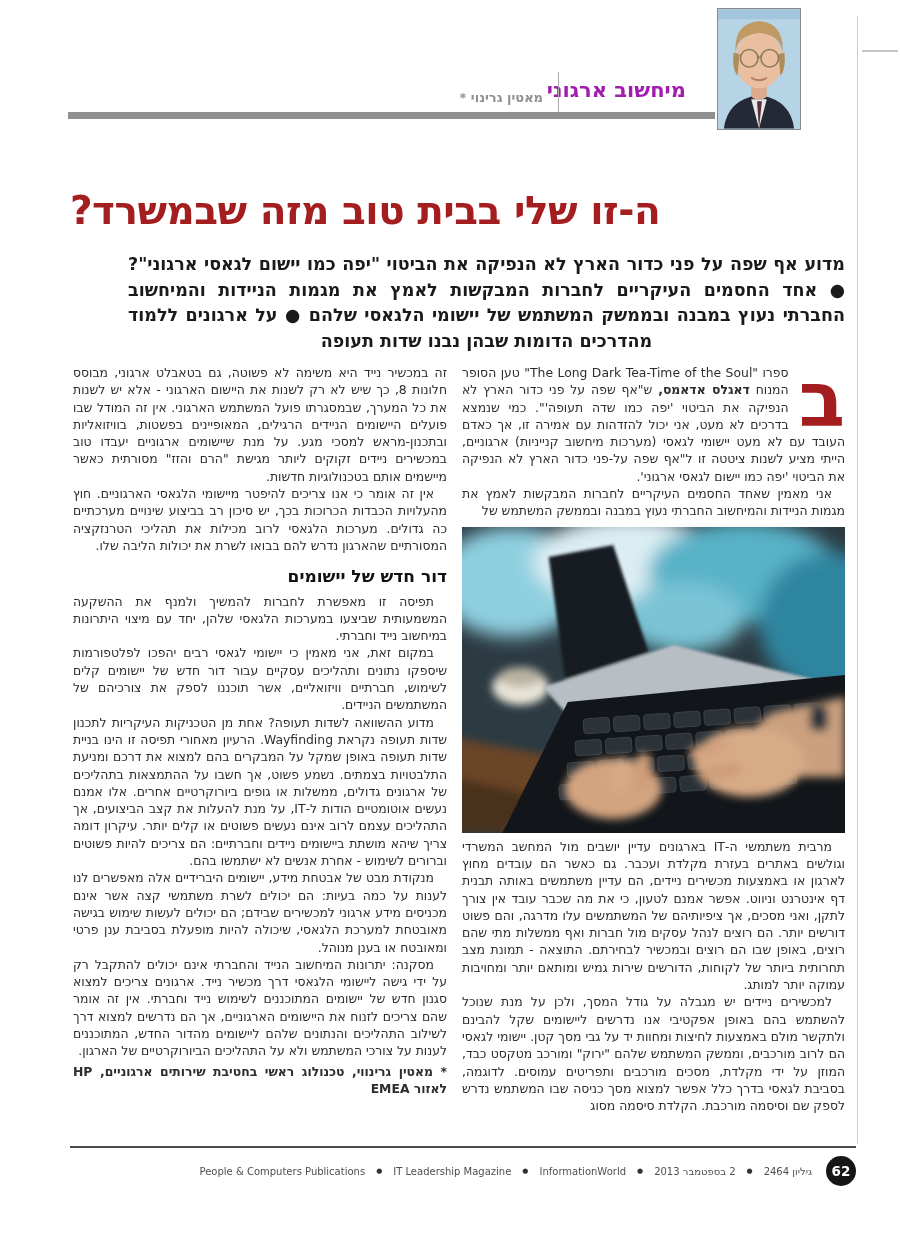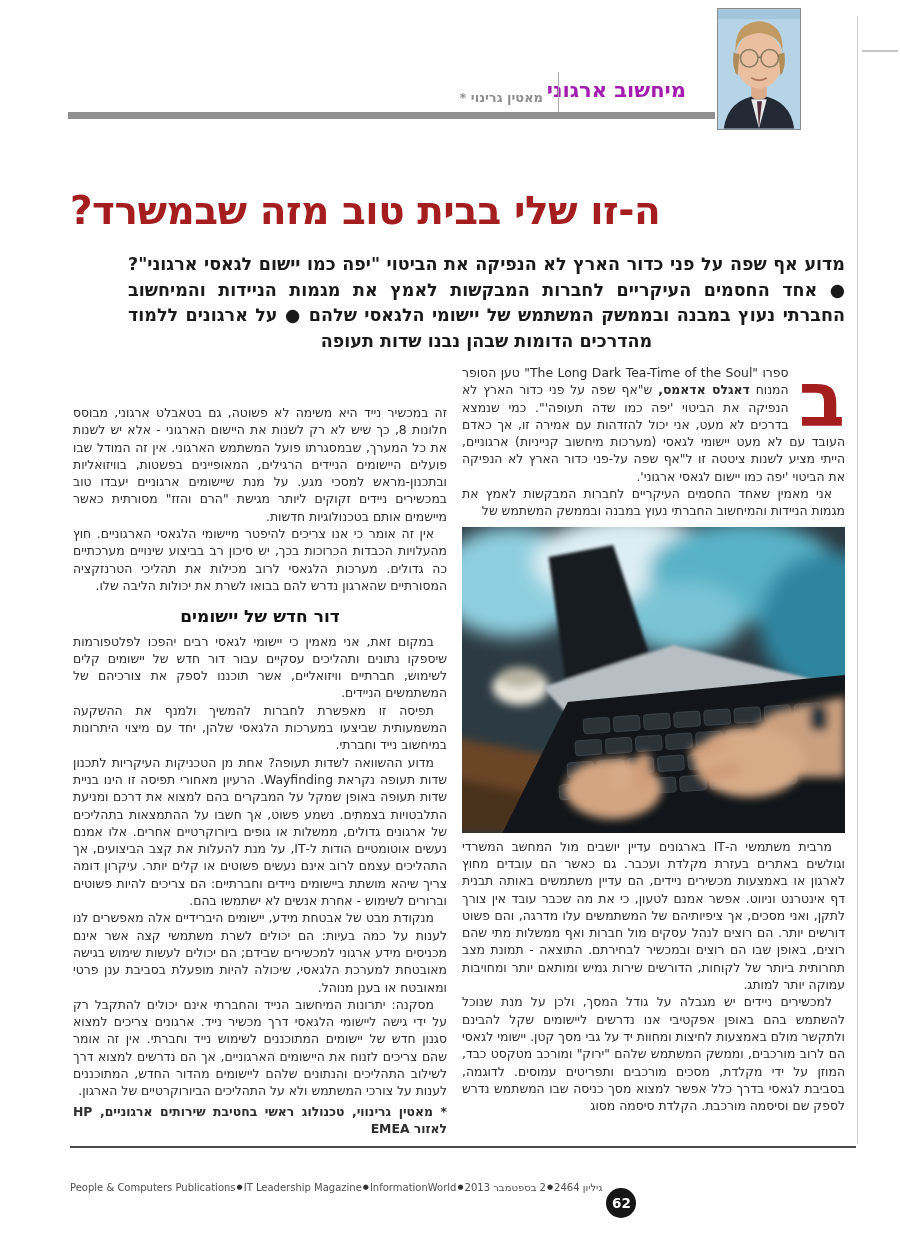--- a/index.html
+++ b/index.html
@@ -21,39 +21,39 @@
   .right-rule { position:absolute; left:857px; top:16px; width:1px; height:1128px; background:#d0d0d0; }
   
   .headline { position:absolute; right:55px; left:70px; top:188px; text-align:left;
     font-size:39px; font-weight:bold; color:#a51e1f; letter-spacing:-0.5px; }
   .subhead { position:absolute; right:55px; left:128px; top:252px; font-size:17.5px; font-weight:bold;
     color:#1a1a1a; line-height:25.5px; text-align:justify; text-align-last:center; }
   
   .columns { position:absolute; right:55px; left:73px; top:364px; display:flex; gap:15px; }
   .col { text-align:justify; font-size:12.4px; line-height:17.3px; color:#2d2d2d; }
   .col-right { width:383px; }
-  .col-left { width:374px;margin-top:40px; }
+  .col-left { width:374px; }
   .p { margin:0; }
   .indent { text-indent:13px; }
   .dropcap { float:right; font-size:76px; line-height:60px; font-weight:bold; color:#a51e1f;
     margin:6px 0 0 10px; }
   .photo { width:100%; height:306px; margin:7px 0 5px; overflow:hidden; background:#2c3a42; }
   .photo svg { display:block; width:100%; height:100%; }
-  .subheading { margin:14px 0 7px; font-size:17px; font-weight:bold; color:#111; text-align:center; }
+  .subheading { margin:14px 0 7px; font-size:17px; font-weight:bold; color:#111; text-align:right; }
   .footnote { font-weight:bold; margin-top:3px; }
   
   .footer-rule { position:absolute; left:70px; top:1146px; width:786px; height:2px; background:#4a4a4a; }
   .footer { position:absolute; left:70px; top:1156px; width:786px; direction:ltr;
-    display:flex; align-items:center; gap:1px;
+    display:flex; justify-content:flex-end; align-items:center; gap:11px;
     font-size:10px; color:#4f4f4f; }
   .footer .dot { font-size:7px; color:#333; }
   .heb { direction:rtl; unicode-bidi:embed; }
   .page-circle { width:30px; height:30px; border-radius:50%; background:#161616; color:#fff;
     font-size:13.5px; font-weight:bold; display:flex; align-items:center; justify-content:center;
-    margin-left:3px;margin-top:32px; }
+    margin-left:3px; }
 </style>
 </head>
 <body>
 
 <div class="page">
 
   <div class="top-mark"></div>
   <div class="right-rule"></div>
 
   <div class="author-photo">
@@ -153,22 +153,22 @@
       </div>
 
       <p class="p indent">מרבית משתמשי ה-IT בארגונים עדיין יושבים מול המחשב המשרדי וגולשים באתרים בעזרת מקלדת ועכבר. גם כאשר הם עובדים מחוץ לארגון או באמצעות מכשירים ניידים, הם עדיין משתמשים באותה תבנית דף אינטרנט וניווט. אפשר אמנם לטעון, כי את מה שכבר עובד אין צורך לתקן, ואני מסכים, אך ציפיותיהם של המשתמשים עלו מדרגה, והם פשוט דורשים יותר. הם רוצים לנהל עסקים מול חברות ואף ממשלות מתי שהם רוצים, באופן שבו הם רוצים ובמכשיר לבחירתם. התוצאה - תמונת מצב תחרותית ביותר של לקוחות, הדורשים שירות גמיש ומותאם יותר ומחויבות עמוקה יותר למותג.</p>
       <p class="p indent">למכשירים ניידים יש מגבלה על גודל המסך, ולכן על מנת שנוכל להשתמש בהם באופן אפקטיבי אנו נדרשים ליישומים שקל להבינם ולתקשר מולם באמצעות לחיצות ומחוות יד על גבי מסך קטן. יישומי לגאסי הם לרוב מורכבים, וממשק המשתמש שלהם "ירוק" ומורכב מטקסט כבד, המוזן על ידי מקלדת, מסכים מורכבים ותפריטים עמוסים. לדוגמה, בסביבת לגאסי בדרך כלל אפשר למצוא מסך כניסה שבו המשתמש נדרש לספק שם וסיסמה מורכבת. הקלדת סיסמה מסוג</p>
     </div>
 
     <div class="col col-left">
       <p class="p">זה במכשיר נייד היא משימה לא פשוטה, גם בטאבלט ארגוני, מבוסס חלונות 8, כך שיש לא רק לשנות את היישום הארגוני - אלא יש לשנות את כל המערך, שבמסגרתו פועל המשתמש הארגוני. אין זה המודל שבו פועלים היישומים הניידים הרגילים, המאופיינים בפשטות, בוויזואליות ובתכנון-מראש למסכי מגע. על מנת שיישומים ארגוניים יעבדו טוב במכשירים ניידים זקוקים ליותר מגישת "הרם והזז" מסורתית כאשר מיישמים אותם בטכנולוגיות חדשות.</p>
       <p class="p indent">אין זה אומר כי אנו צריכים להיפטר מיישומי הלגאסי הארגוניים. חוץ מהעלויות הכבדות הכרוכות בכך, יש סיכון רב בביצוע שינויים מערכתיים כה גדולים. מערכות הלגאסי לרוב מכילות את תהליכי הטרנזקציה המסורתיים שהארגון נדרש להם בבואו לשרת את יכולות הליבה שלו.</p>
       <h3 class="subheading">דור חדש של יישומים</h3>
+      <p class="p indent">תפיסה זו מאפשרת לחברות להמשיך ולמנף את ההשקעה המשמעותית שביצעו במערכות הלגאסי שלהן, יחד עם מיצוי היתרונות במיחשוב נייד וחברתי.</p>
       <p class="p indent">במקום זאת, אני מאמין כי יישומי לגאסי רבים יהפכו לפלטפורמות שיספקו נתונים ותהליכים עסקיים עבור דור חדש של יישומים קלים לשימוש, חברתיים וויזואליים, אשר תוכננו לספק את צורכיהם של המשתמשים הניידים.</p>
-      <p class="p indent">תפיסה זו מאפשרת לחברות להמשיך ולמנף את ההשקעה המשמעותית שביצעו במערכות הלגאסי שלהן, יחד עם מיצוי היתרונות במיחשוב נייד וחברתי.</p>
       <p class="p indent">מדוע ההשוואה לשדות תעופה? אחת מן הטכניקות העיקריות לתכנון שדות תעופה נקראת Wayfinding. הרעיון מאחורי תפיסה זו הינו בניית שדות תעופה באופן שמקל על המבקרים בהם למצוא את דרכם ומניעת התלבטויות בצמתים. נשמע פשוט, אך חשבו על ההתמצאות בתהליכים של ארגונים גדולים, ממשלות או גופים ביורוקרטיים אחרים. אלו אמנם נעשים אוטומטיים הודות ל-IT, על מנת להעלות את קצב הביצועים, אך התהליכים עצמם לרוב אינם נעשים פשוטים או קלים יותר. עיקרון דומה צריך שיהא מושתת ביישומים ניידים וחברתיים: הם צריכים להיות פשוטים וברורים לשימוש - אחרת אנשים לא ישתמשו בהם.</p>
       <p class="p indent">מנקודת מבט של אבטחת מידע, יישומים היברידיים אלה מאפשרים לנו לענות על כמה בעיות: הם יכולים לשרת משתמשי קצה אשר אינם מכניסים מידע ארגוני למכשירים שבידם; הם יכולים לעשות שימוש בגישה מאובטחת למערכת הלגאסי, שיכולה להיות מופעלת בסביבת ענן פרטי ומאובטח או בענן מנוהל.</p>
       <p class="p indent">מסקנה: יתרונות המיחשוב הנייד והחברתי אינם יכולים להתקבל רק על ידי גישה ליישומי הלגאסי דרך מכשיר נייד. ארגונים צריכים למצוא סגנון חדש של יישומים המתוכננים לשימוש נייד וחברתי. אין זה אומר שהם צריכים לזנוח את היישומים הארגוניים, אך הם נדרשים למצוא דרך לשילוב התהליכים והנתונים שלהם ליישומים מהדור החדש, המתוכננים לענות על צורכי המשתמש ולא על התהליכים הביורוקרטיים של הארגון.</p>
       <p class="p footnote">* מאטין גרינווי, טכנולוג ראשי בחטיבת שירותים ארגוניים, HP לאזור EMEA</p>
     </div>
 
   </div>
 
   <div class="footer-rule"></div>
   <div class="footer">

